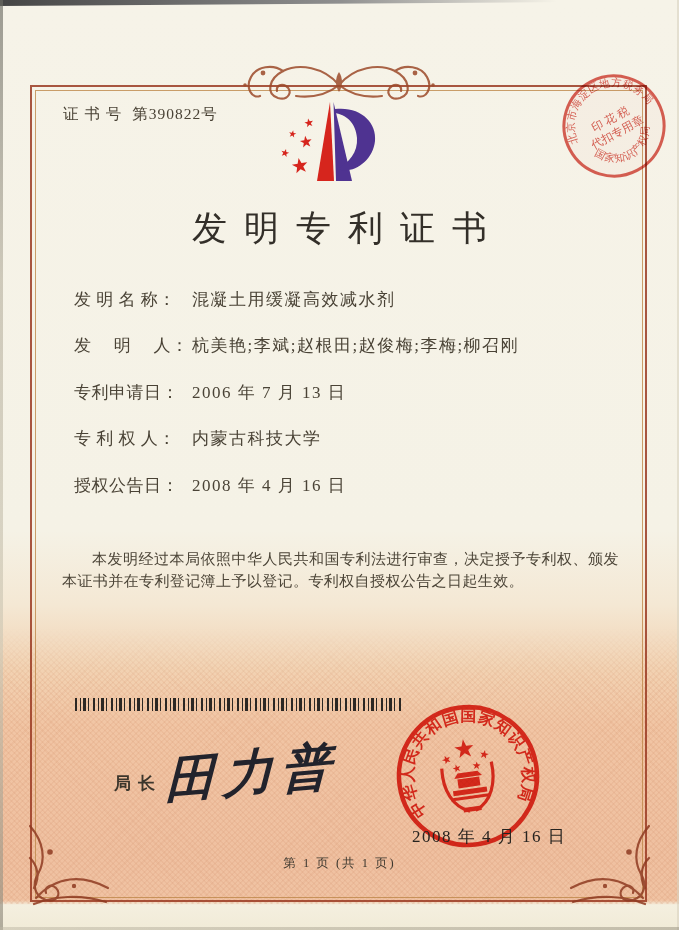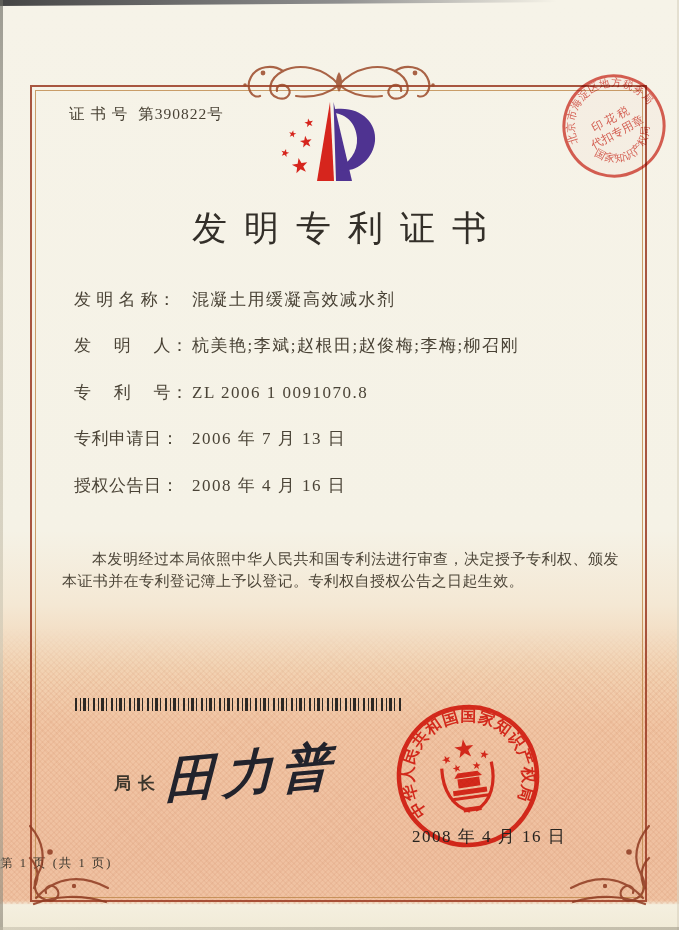--- a/index.html
+++ b/index.html
@@ -27,21 +27,21 @@
     -webkit-mask-image:linear-gradient(to bottom,transparent,#000 55px,#000 100%);
             mask-image:linear-gradient(to bottom,transparent,#000 55px,#000 100%);}
   
   .frame{position:absolute;left:30px;top:85px;width:613px;height:813px;
     border:2.5px solid rgba(154,57,34,.85);}
   .frame::after{content:"";position:absolute;inset:2.5px;border:1px solid rgba(190,135,72,.8);}
   .ornament-top{position:absolute;left:227px;top:58px;z-index:3;}
   .ornament-bl{position:absolute;left:22px;top:818px;z-index:3;}
   .ornament-br{position:absolute;left:562px;top:818px;z-index:3;transform:scaleX(-1);}
   
-  .cert-no{position:absolute;left:63px;top:104px;font-size:15.5px;color:#4a4336;letter-spacing:1px;margin-left:6px;}
+  .cert-no{position:absolute;left:63px;top:104px;font-size:15.5px;color:#4a4336;letter-spacing:1px;}
   .cert-no .lbl{margin-right:10px;white-space:pre;}
   .logo{position:absolute;left:279px;top:97px;}
   .title{position:absolute;left:0;right:0;top:205px;text-align:center;
     font-size:35px;font-weight:400;color:#332f29;letter-spacing:17px;text-indent:17px;}
   .fields{position:absolute;left:74px;top:288px;width:540px;}
   .field-row{height:24px;margin-bottom:22.4px;font-size:17px;color:#4a4336;white-space:nowrap;}
   .field-row .flabel{display:inline-block;width:118px;white-space:pre;letter-spacing:.5px;}
   .field-row .fvalue{letter-spacing:1.5px;}
   .body-text{position:absolute;left:62px;top:548px;width:557px;font-size:15px;line-height:22px;
     color:#4b4437;text-align:justify;letter-spacing:.4px;}
@@ -49,21 +49,21 @@
   .barcode{position:absolute;left:75px;top:698px;width:327px;height:13px;opacity:.9;
     background:repeating-linear-gradient(90deg,
       #161616 0 2px, transparent 2px 5px, #161616 5px 6px, transparent 6px 8px,
       #161616 8px 11px, transparent 11px 13px, #161616 13px 14px, transparent 14px 18px);}
   .director-label{position:absolute;left:114px;top:772px;font-size:17px;color:#3c362c;letter-spacing:7px;font-weight:bold;}
   .signature{position:absolute;left:165px;top:740px;font-size:50px;font-weight:700;font-style:italic;
     color:#22232c;transform:rotate(-5deg) skewX(-6deg);letter-spacing:8px;white-space:nowrap;}
   .seal{position:absolute;left:383px;top:691px;mix-blend-mode:multiply;opacity:.92;}
   .seal-date{position:absolute;left:412px;top:825px;font-size:17px;color:#26231f;letter-spacing:1.5px;white-space:nowrap;}
   .tax-stamp{position:absolute;left:556px;top:68px;mix-blend-mode:multiply;opacity:.85;}
-  .footer{position:absolute;left:0;right:0;top:855px;font-size:12.5px;
+  .footer{position:absolute;left:0;right:0;top:855px;text-align:center;font-size:12.5px;
     color:#3d382f;letter-spacing:2px;}
 </style>
 </head>
 <body>
 
 <div id="paper">
 
   <div class="edge-top"></div>
   <div class="edge-left"></div>
   <div class="edge-right"></div>
@@ -130,24 +130,24 @@
   <div class="title">发明专利证书</div>
 
   <div class="fields">
     <div class="field-row">
       <span class="flabel">发 明 名 称：</span><span class="fvalue">混凝土用缓凝高效减水剂</span>
     </div>
     <div class="field-row">
       <span class="flabel">发　 明　 人：</span><span class="fvalue">杭美艳;李斌;赵根田;赵俊梅;李梅;柳召刚</span>
     </div>
     <div class="field-row">
-      <span class="flabel">专　 利　 号：</span><span class="fvalue">ZL 2006 1 0091070.8</span>
-    </div>
-    <div class="field-row">
       <span class="flabel">专利申请日：</span><span class="fvalue">2006 年 7 月 13 日</span>
+    </div>
+    <div class="field-row">
+      <span class="flabel">专 利 权 人：</span><span class="fvalue">内蒙古科技大学</span>
     </div>
     <div class="field-row">
       <span class="flabel">授权公告日：</span><span class="fvalue">2008 年 4 月 16 日</span>
     </div>
   </div>
 
   <div class="body-text">
     <p>本发明经过本局依照中华人民共和国专利法进行审查，决定授予专利权、颁发本证书并在专利登记簿上予以登记。专利权自授权公告之日起生效。</p>
   </div>
 

